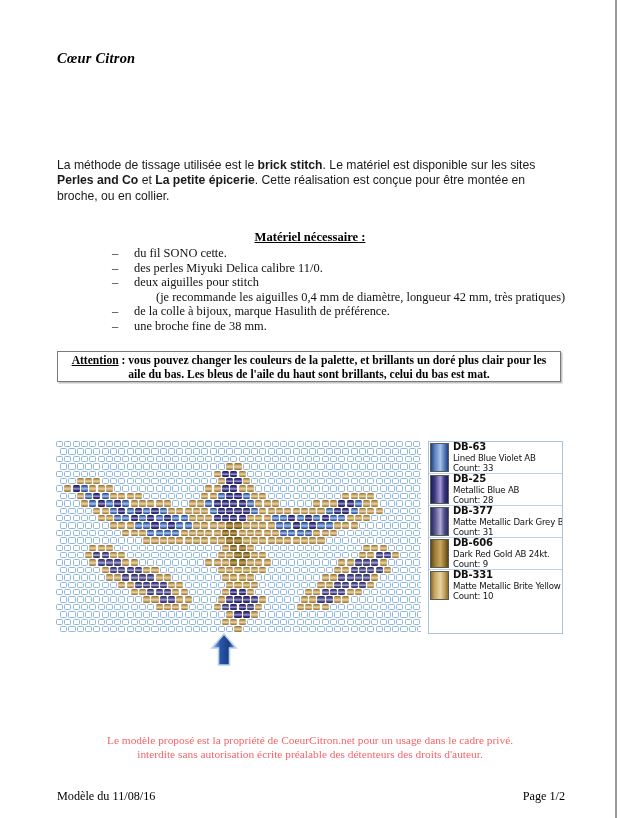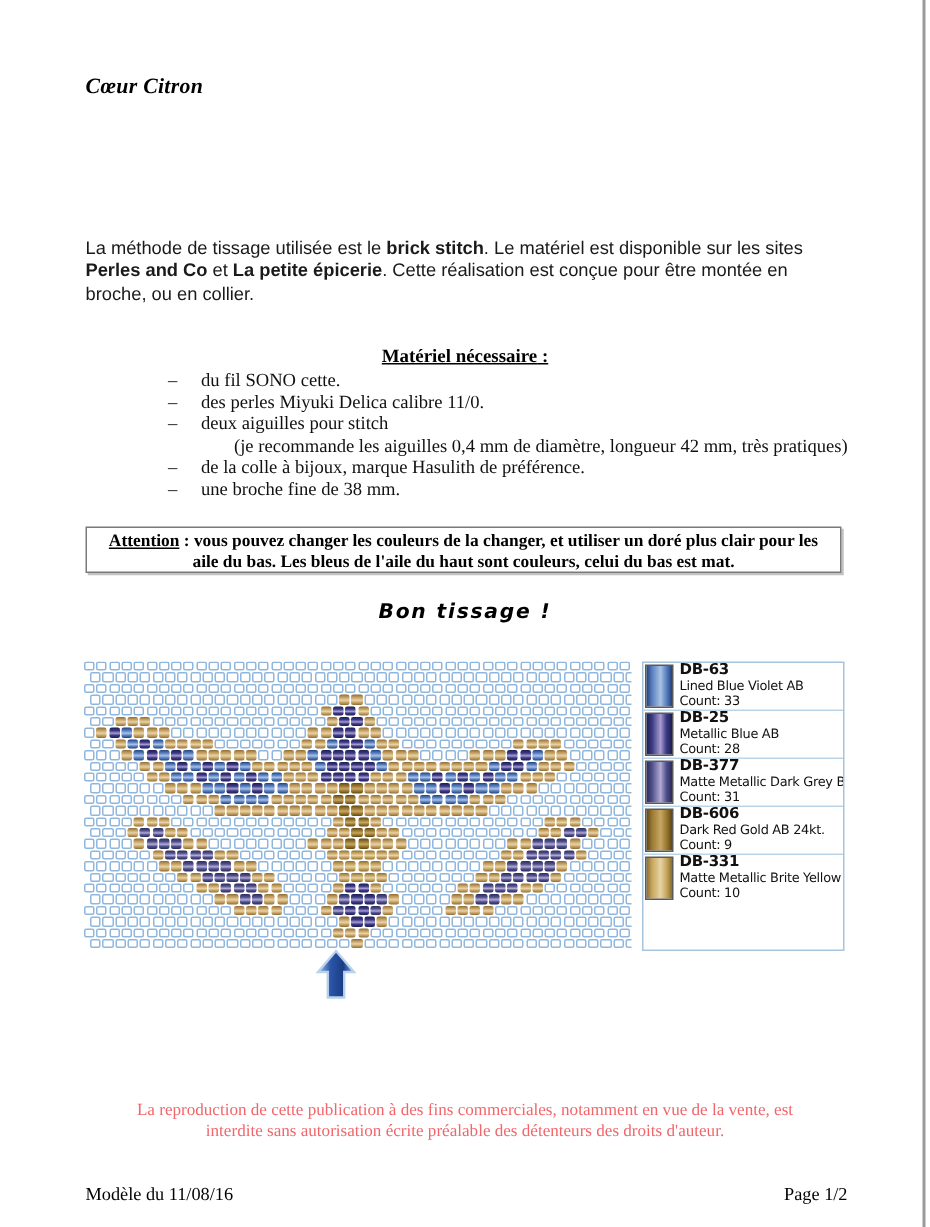--- a/index.html
+++ b/index.html
@@ -239,26 +239,25 @@
       <span>de la colle à bijoux, marque Hasulith de préférence.</span>
     </div>
     <div class="mat-row">
       <span class="mat-dash">–</span>
       <span>une broche fine de 38 mm.</span>
     </div>
   </div>
 
   <div id="attention-box">
     <div id="attention-text">
-      <u>Attention</u><span> : </span><span>vous pouvez changer les couleurs de la changer, et utiliser un doré plus clair pour</span>
-      <span>les aile du bas. Les bleus de l'aile du haut sont couleurs, celui du bas est mat.</span>
+      <u>Attention</u><span> : </span><span>vous pouvez changer les couleurs de la palette, et brillants un doré plus clair pour</span>
+      <span>les aile du bas. Les bleus de l'aile du haut sont brillants, celui du bas est mat.</span>
     </div>
   </div>
 
-  <div id="bon-tissage">Bon tissage !</div>
 
   <div id="chart-area">
     <div id="bead-grid">
         <div class="bead empty" style="left: 0px; top: 0px; width: 7.1px; height: 6.4px;"></div>
         <div class="bead empty" style="left: 8.3px; top: 0px; width: 7.1px; height: 6.4px;"></div>
         <div class="bead empty" style="left: 16.6px; top: 0px; width: 7.1px; height: 6.4px;"></div>
         <div class="bead empty" style="left: 24.9px; top: 0px; width: 7.1px; height: 6.4px;"></div>
         <div class="bead empty" style="left: 33.2px; top: 0px; width: 7.1px; height: 6.4px;"></div>
         <div class="bead empty" style="left: 41.5px; top: 0px; width: 7.1px; height: 6.4px;"></div>
         <div class="bead empty" style="left: 49.8px; top: 0px; width: 7.1px; height: 6.4px;"></div>
@@ -1453,19 +1452,19 @@
         <div class="swatch" style="background: linear-gradient(to right, rgb(138, 109, 46) 0%, rgb(200, 167, 95) 22%, rgb(230, 211, 164) 55%, rgb(200, 167, 95) 78%, rgb(138, 109, 46) 100%);"></div>
         <div class="legend-text">
           <div class="lg-code">DB-331</div>
           <div class="lg-name">Matte Metallic Brite Yellow Gold</div>
           <div class="lg-count">Count: 10</div>
         </div>
       </div>
     </div>
 
   <div id="legal">
-    <div>La reproduction de cette publication à des fins commerciales, notamment en vue de la vente, est</div>
+    <div>Le modèle proposé est la propriété de CoeurCitron.net pour un usage dans le cadre privé.</div>
     <div>interdite sans autorisation écrite préalable des détenteurs des droits d'auteur.</div>
   </div>
   <div id="doc-date">Modèle du 11/08/16</div>
   <div id="page-number">Page 1/2</div>
 
 </div>
 
 </body></html>

